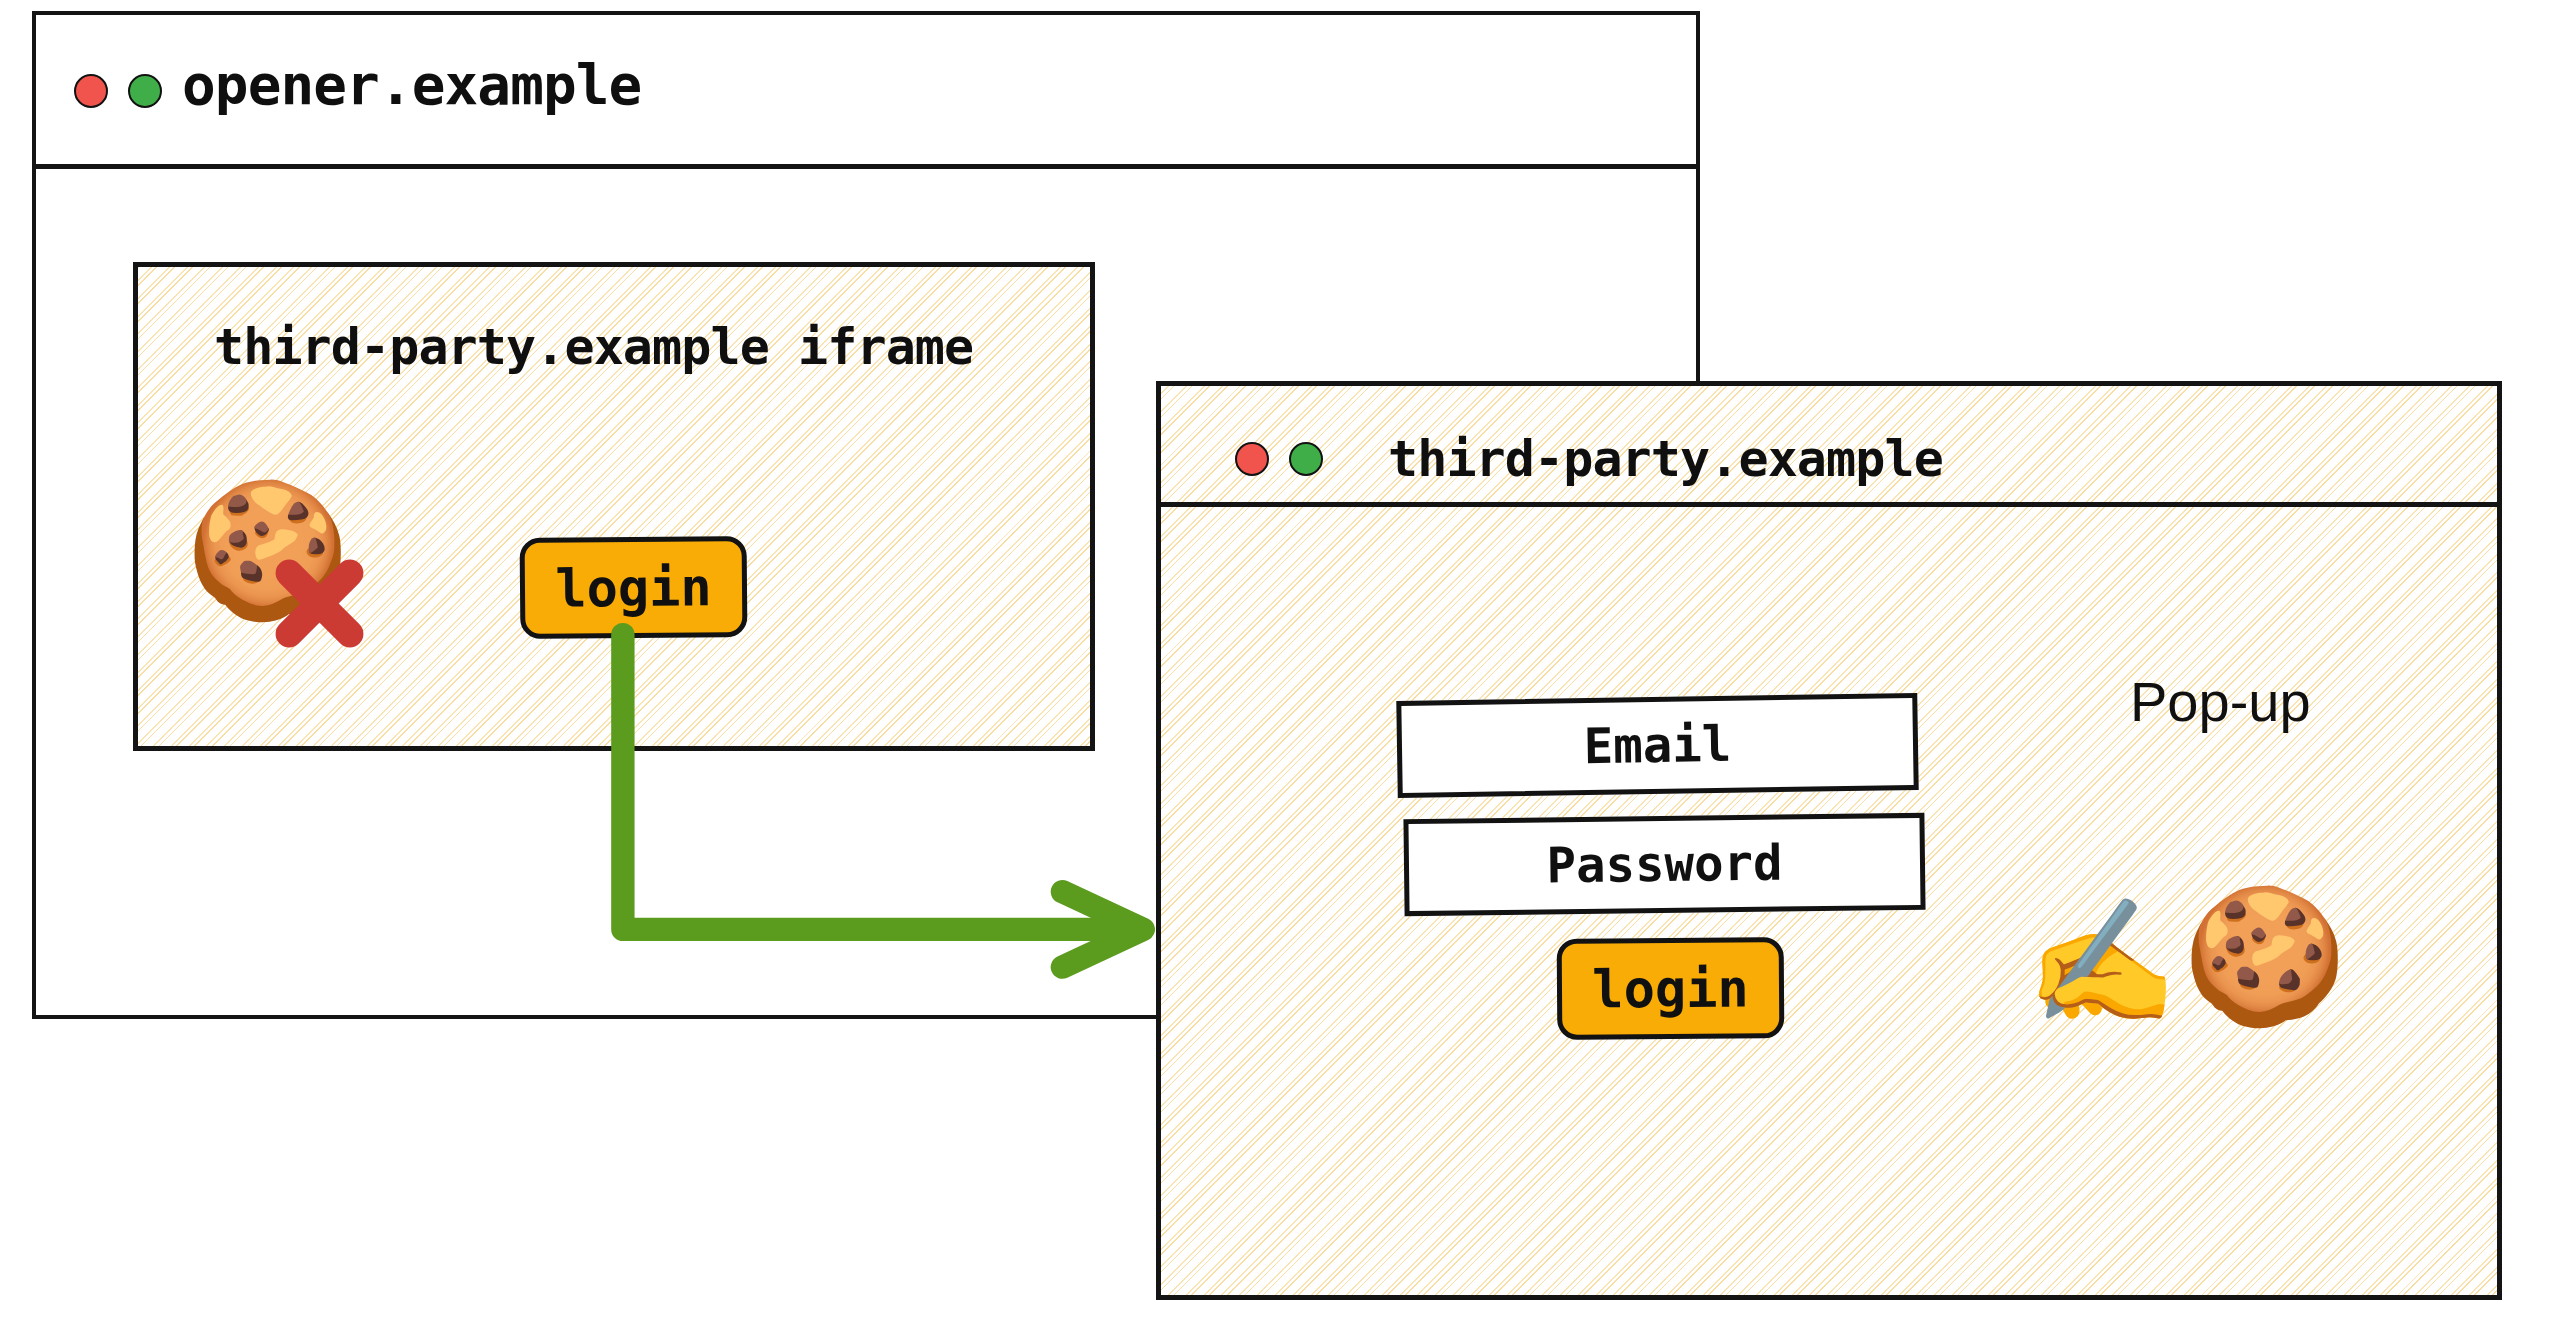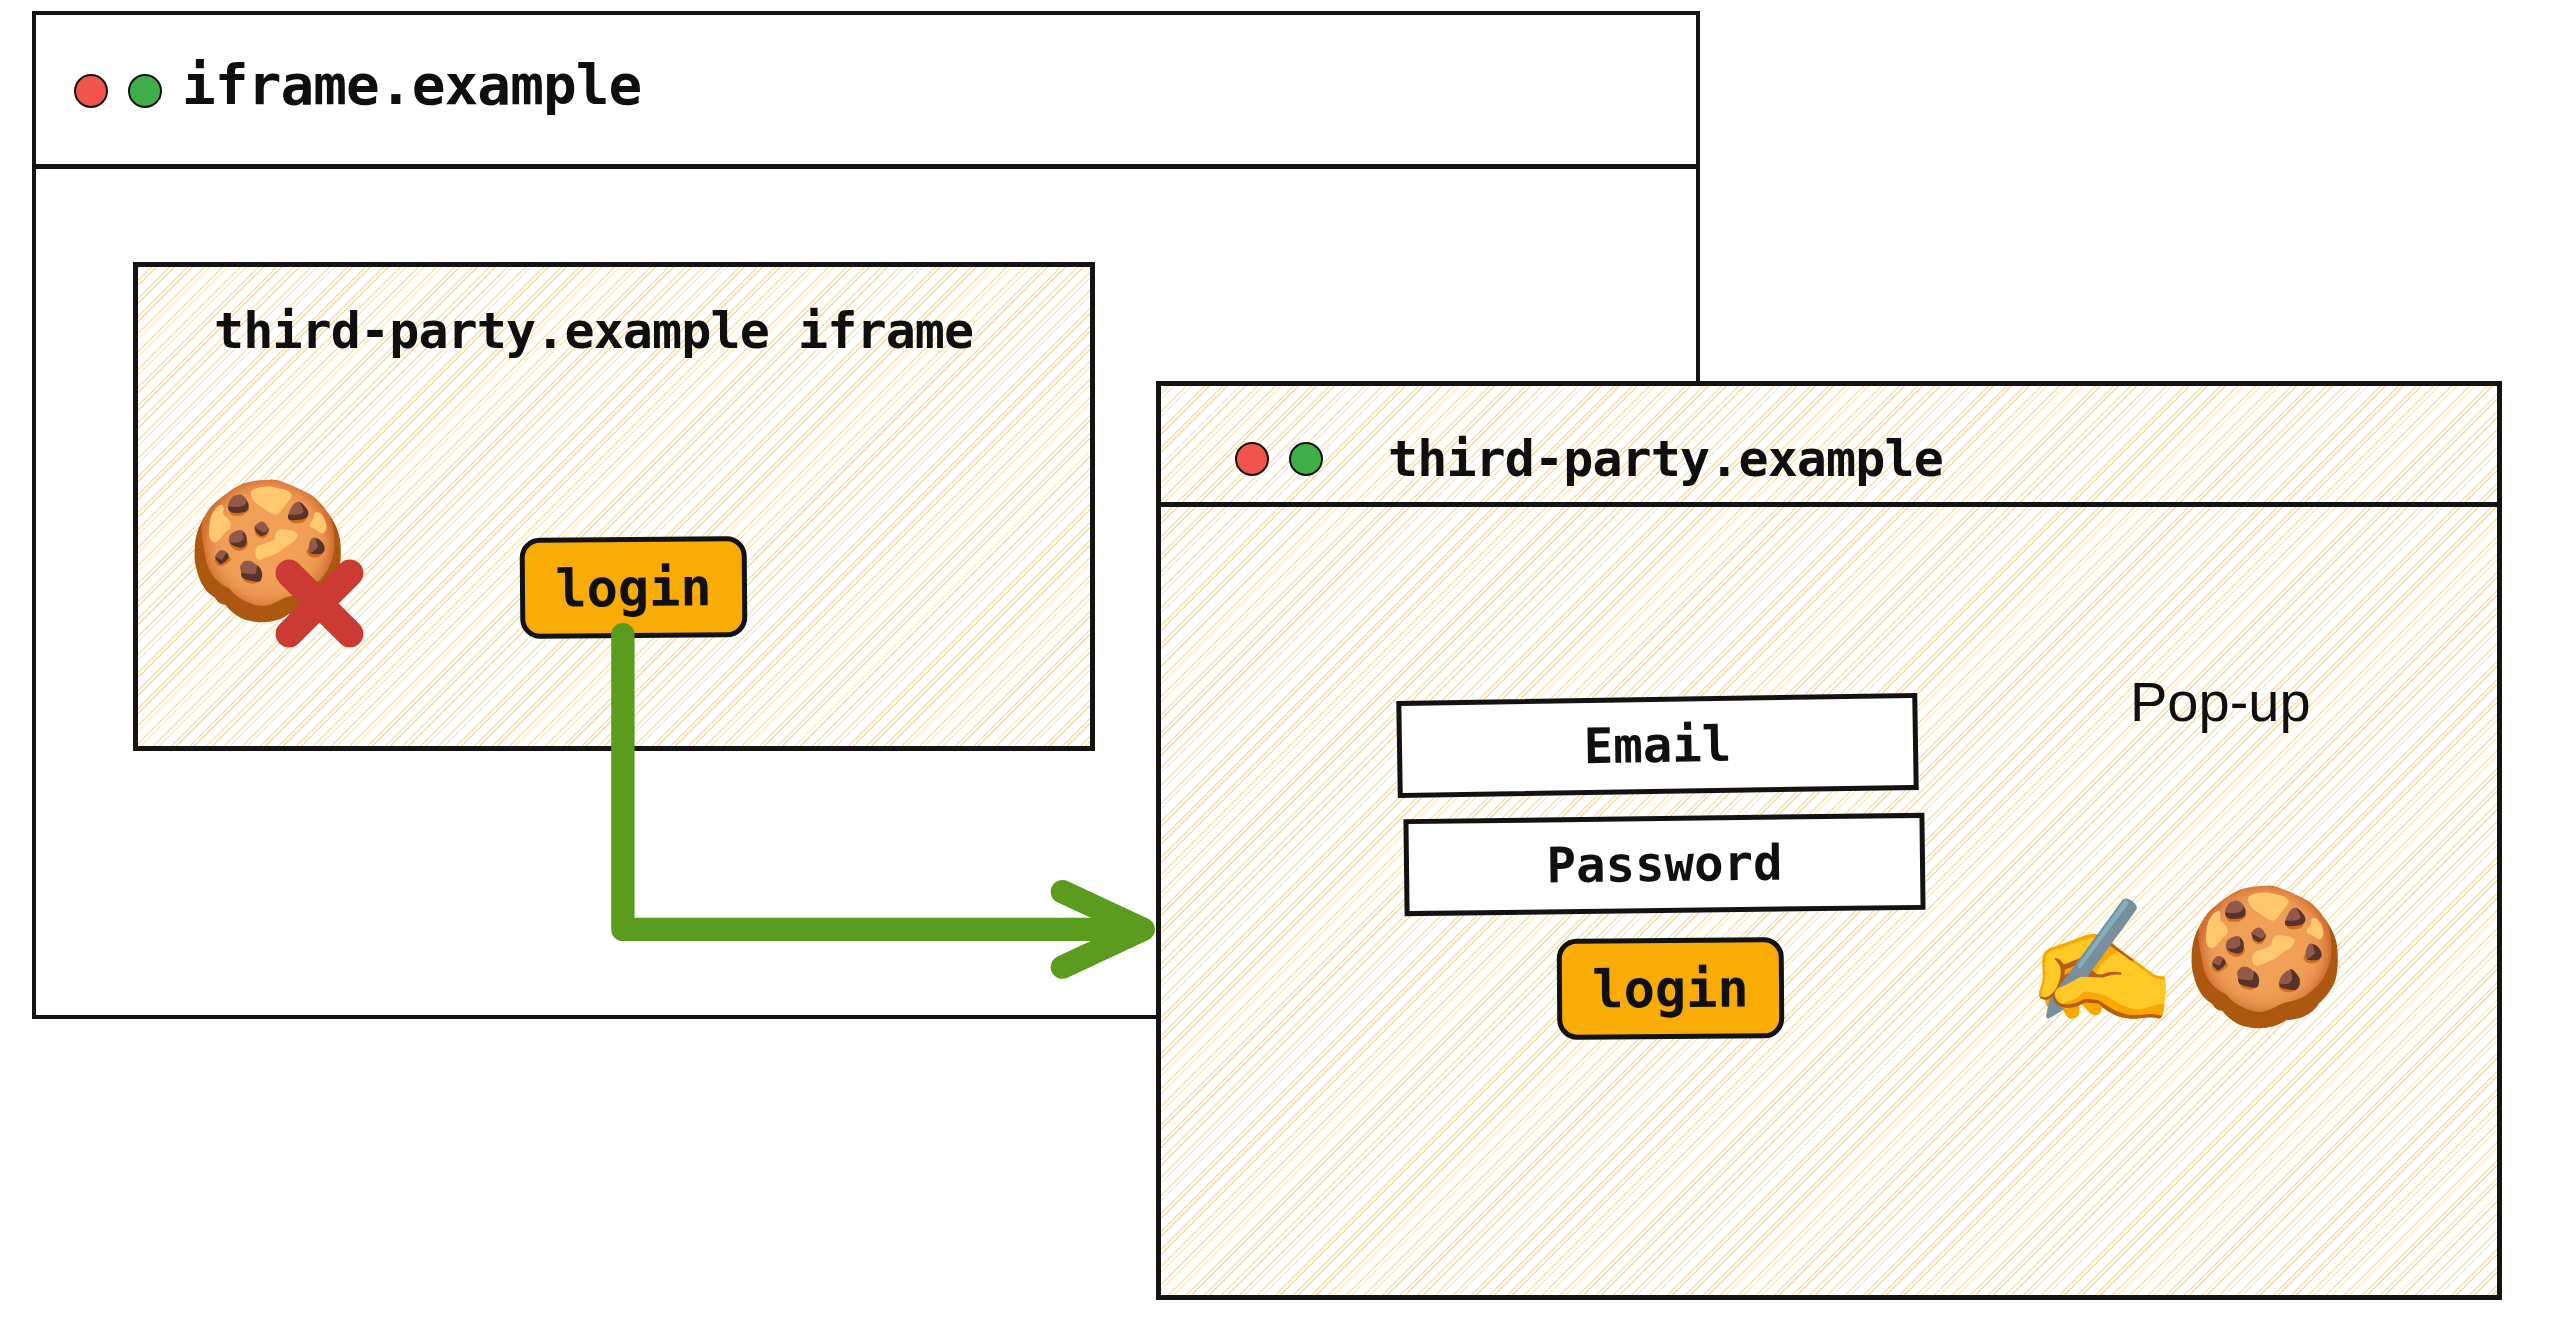--- a/index.html
+++ b/index.html
@@ -96,21 +96,21 @@
     height: 489px;
     border-width: 5.4px;
   }
   #iframe-box-inner {
     position: absolute;
     inset: 0;
   }
   #iframe-title {
     position: absolute;
     left: 214px;
-    top: 302px;
+    top: 318px;
     font-size: 50px;
     font-weight: 700;
     letter-spacing: -0.9px;
     color: #0f0f0f;
     white-space: nowrap;
   }
 
   
   #iframe-cookie-group {
     position: absolute;
@@ -282,21 +282,21 @@
 
 <div class="sketch-border" id="opener-window"></div>
 
 <div id="opener-titlebar"></div>
 
 <div class="dots" id="opener-dots">
   <span class="dot dot-red"></span>
   <span class="dot dot-green"></span>
 </div>
 
-<div id="opener-title">iframe.example</div>
+<div id="opener-title">opener.example</div>
 
 <div class="sketch-border" id="iframe-box">
   <div class="hatch" id="iframe-box-inner"></div>
 </div>
 
 <div id="iframe-title">third-party.example iframe</div>
 
 <div id="iframe-cookie-group">
   <span class="emoji" id="iframe-cookie">🍪</span>
   <span id="iframe-cross">

